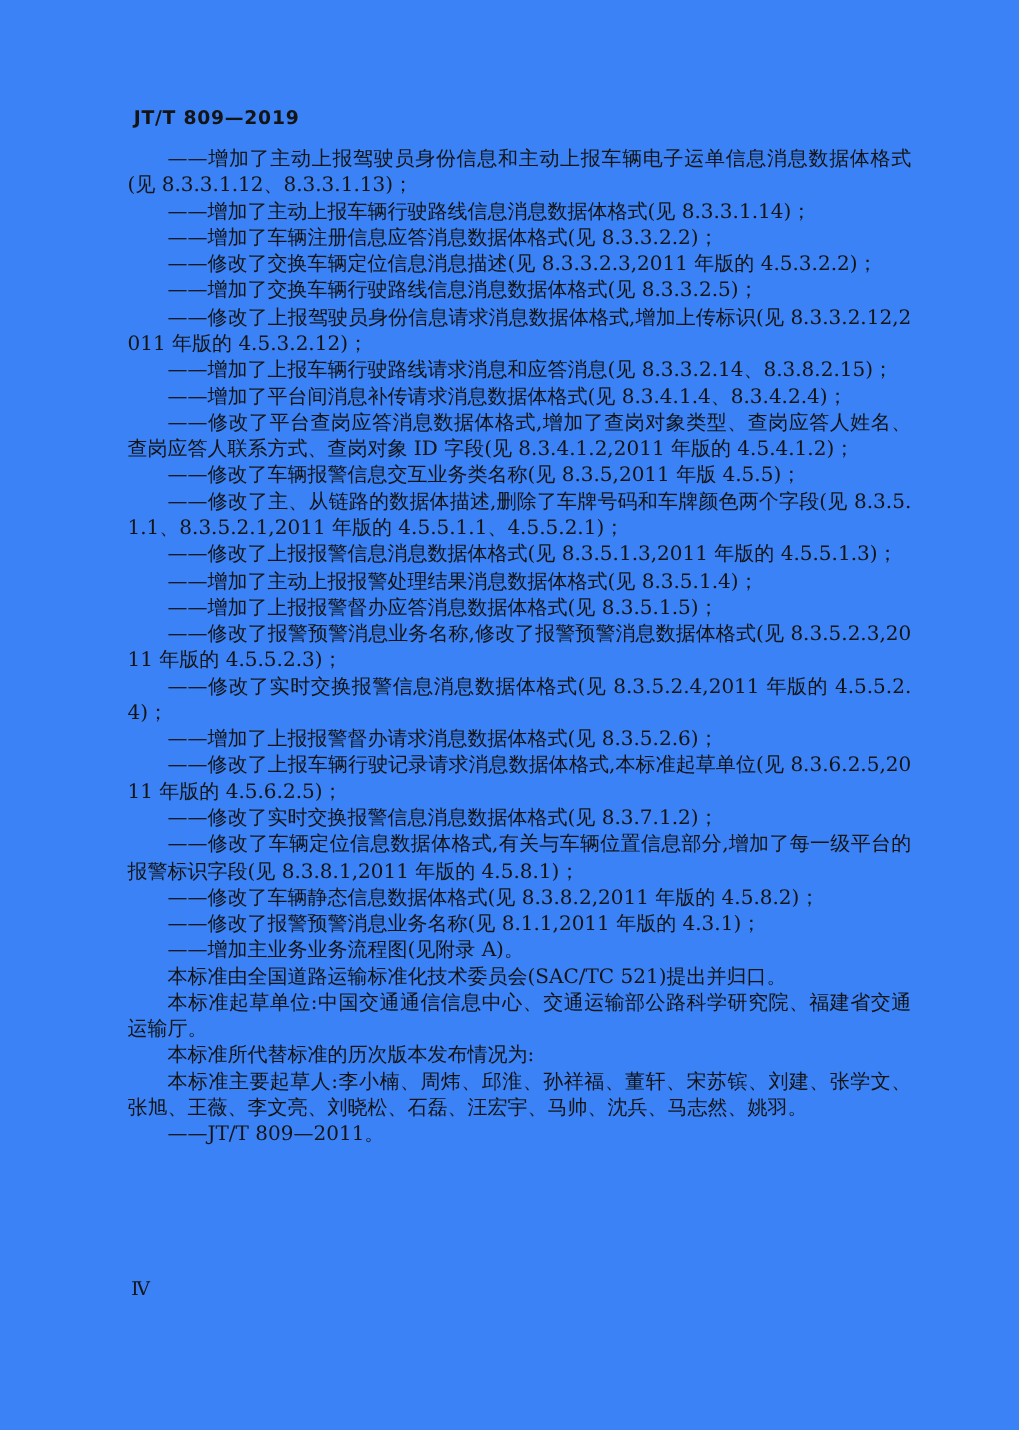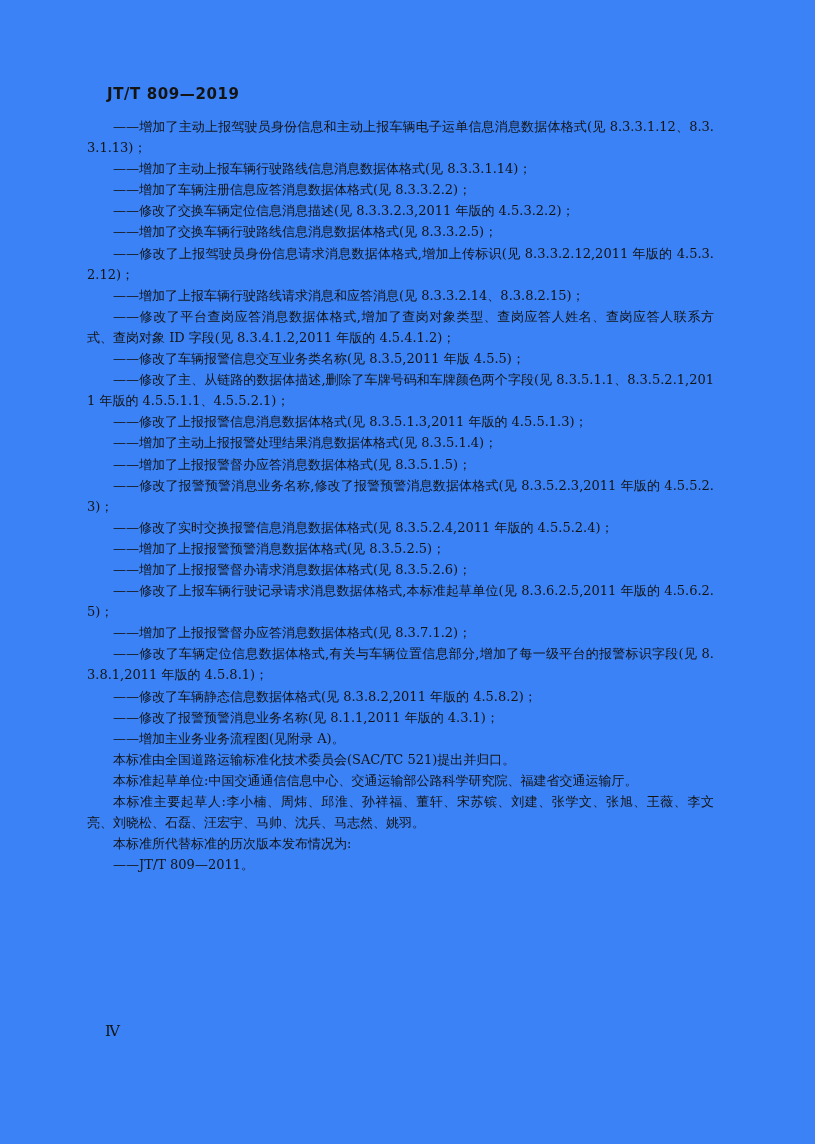--- a/index.html
+++ b/index.html
@@ -21,24 +21,24 @@
     left: 107px;
     top: 85px;
     font-family: "DejaVu Sans", "Liberation Sans", sans-serif;
     font-weight: bold;
     font-size: 15px;
     letter-spacing: 0.6px;
     white-space: nowrap;
   }
   .doc-body {
     position: absolute;
-    left: 87px;
+    left: 102px;
     top: 116px;
     width: 627px;
-    font-size: 13px;
+    font-size: 16px;
     line-height: 21.1px;
     text-align: justify;
     text-justify: inter-ideograph;
     word-break: break-all;
   }
   .doc-body p {
     margin: 0;
     padding: 0;
     text-indent: 2em;
   }
@@ -58,38 +58,38 @@
   <div class="doc-header">JT/T 809—2019</div>
 
   <div class="doc-body">
     <p>——增加了主动上报驾驶员身份信息和主动上报车辆电子运单信息消息数据体格式(见 8.3.3.1.12、8.3.3.1.13)；</p>
     <p>——增加了主动上报车辆行驶路线信息消息数据体格式(见 8.3.3.1.14)；</p>
     <p>——增加了车辆注册信息应答消息数据体格式(见 8.3.3.2.2)；</p>
     <p>——修改了交换车辆定位信息消息描述(见 8.3.3.2.3,2011 年版的 4.5.3.2.2)；</p>
     <p>——增加了交换车辆行驶路线信息消息数据体格式(见 8.3.3.2.5)；</p>
     <p>——修改了上报驾驶员身份信息请求消息数据体格式,增加上传标识(见 8.3.3.2.12,2011 年版的 4.5.3.2.12)；</p>
     <p>——增加了上报车辆行驶路线请求消息和应答消息(见 8.3.3.2.14、8.3.8.2.15)；</p>
+    <p>——增加了平台间消息补传请求消息数据体格式(见 8.3.4.1.4、8.3.4.2.4)；</p>
     <p>——修改了平台查岗应答消息数据体格式,增加了查岗对象类型、查岗应答人姓名、查岗应答人联系方式、查岗对象 ID 字段(见 8.3.4.1.2,2011 年版的 4.5.4.1.2)；</p>
     <p>——修改了车辆报警信息交互业务类名称(见 8.3.5,2011 年版 4.5.5)；</p>
     <p>——修改了主、从链路的数据体描述,删除了车牌号码和车牌颜色两个字段(见 8.3.5.1.1、8.3.5.2.1,2011 年版的 4.5.5.1.1、4.5.5.2.1)；</p>
     <p>——修改了上报报警信息消息数据体格式(见 8.3.5.1.3,2011 年版的 4.5.5.1.3)；</p>
     <p>——增加了主动上报报警处理结果消息数据体格式(见 8.3.5.1.4)；</p>
     <p>——增加了上报报警督办应答消息数据体格式(见 8.3.5.1.5)；</p>
     <p>——修改了报警预警消息业务名称,修改了报警预警消息数据体格式(见 8.3.5.2.3,2011 年版的 4.5.5.2.3)；</p>
     <p>——修改了实时交换报警信息消息数据体格式(见 8.3.5.2.4,2011 年版的 4.5.5.2.4)；</p>
-    <p>——增加了上报报警预警消息数据体格式(见 8.3.5.2.5)；</p>
     <p>——增加了上报报警督办请求消息数据体格式(见 8.3.5.2.6)；</p>
     <p>——修改了上报车辆行驶记录请求消息数据体格式,本标准起草单位(见 8.3.6.2.5,2011 年版的 4.5.6.2.5)；</p>
-    <p>——增加了上报报警督办应答消息数据体格式(见 8.3.7.1.2)；</p>
+    <p>——修改了实时交换报警信息消息数据体格式(见 8.3.7.1.2)；</p>
     <p>——修改了车辆定位信息数据体格式,有关与车辆位置信息部分,增加了每一级平台的报警标识字段(见 8.3.8.1,2011 年版的 4.5.8.1)；</p>
     <p>——修改了车辆静态信息数据体格式(见 8.3.8.2,2011 年版的 4.5.8.2)；</p>
     <p>——修改了报警预警消息业务名称(见 8.1.1,2011 年版的 4.3.1)；</p>
     <p>——增加主业务业务流程图(见附录 A)。</p>
     <p>本标准由全国道路运输标准化技术委员会(SAC/TC 521)提出并归口。</p>
     <p>本标准起草单位:中国交通通信信息中心、交通运输部公路科学研究院、福建省交通运输厅。</p>
+    <p>本标准所代替标准的历次版本发布情况为:</p>
     <p>本标准主要起草人:李小楠、周炜、邱淮、孙祥福、董轩、宋苏镔、刘建、张学文、张旭、王薇、李文亮、刘晓松、石磊、汪宏宇、马帅、沈兵、马志然、姚羽。</p>
-    <p>本标准所代替标准的历次版本发布情况为:</p>
     <p>——JT/T 809—2011。</p>
   </div>
 
   <div class="page-number">Ⅳ</div>
 
 </div>
 
 </body></html>

